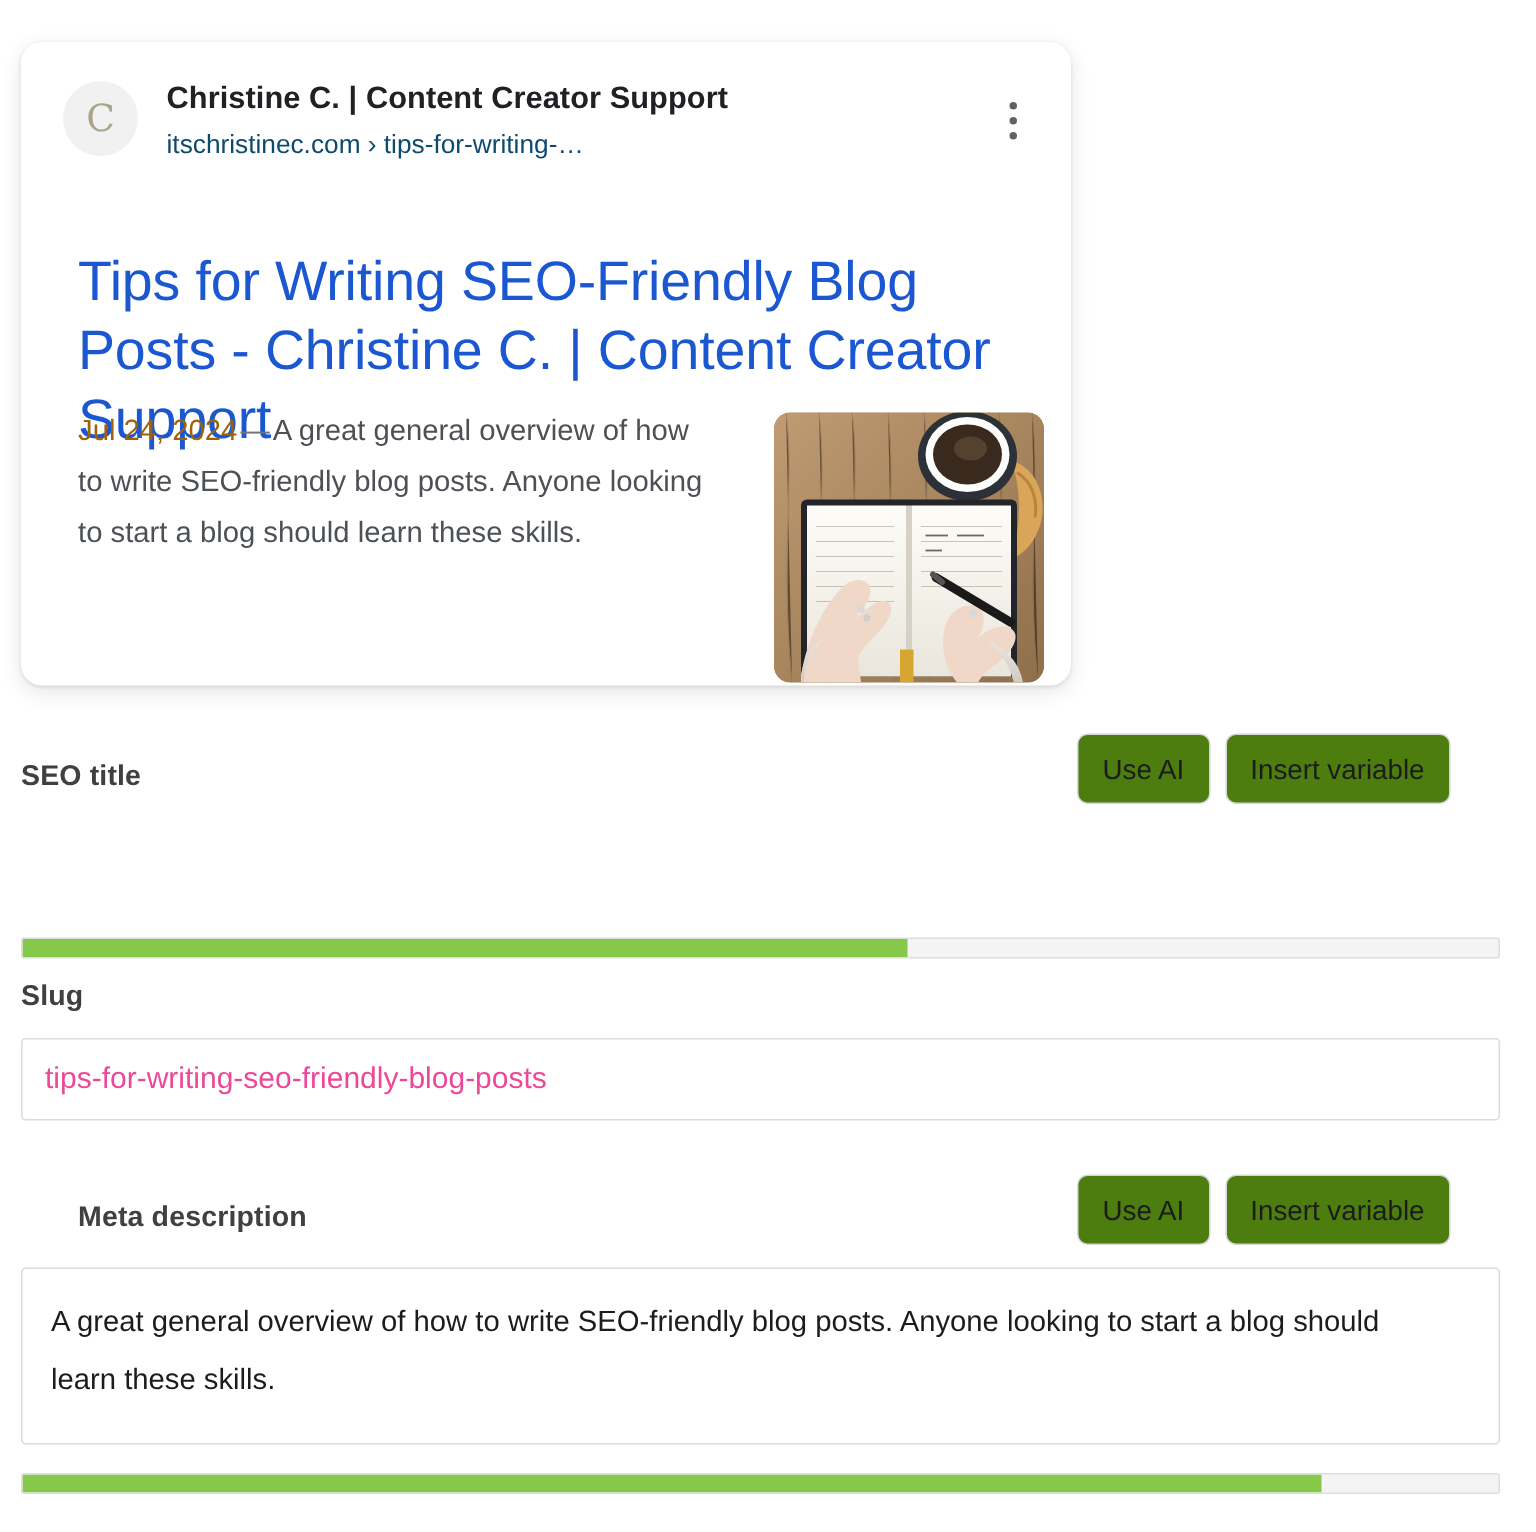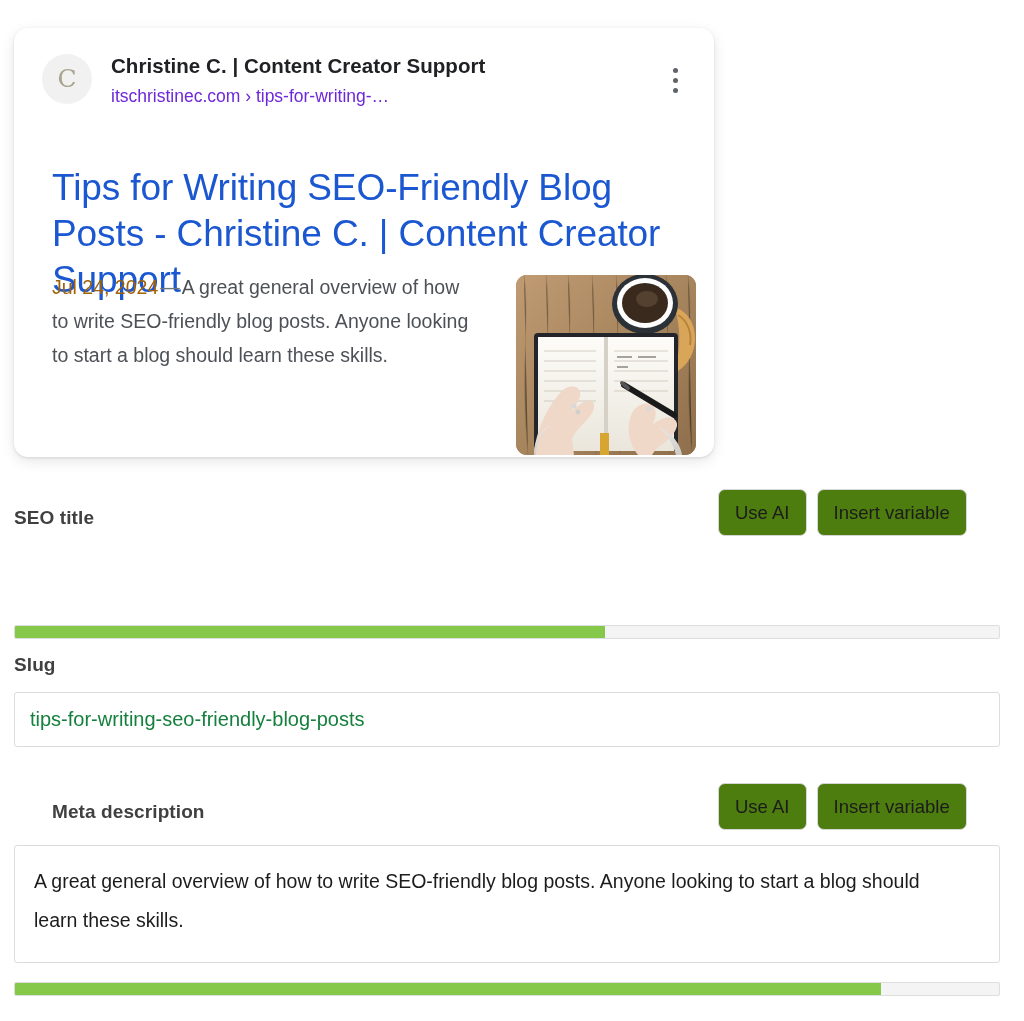--- a/index.html
+++ b/index.html
@@ -72,21 +72,21 @@
     line-height: 27px;
     color: #202124;
     letter-spacing: 0.05px;
     white-space: nowrap;
     font-weight: bold;
   }
 
   .site-url {
     font-size: 17.5px;
     line-height: 24px;
-    color: #6d28d9;
+    color: #0c4a6e;
     margin-top: 5px;
     white-space: nowrap;
   }
 
   .kebab {
     flex: 0 0 auto;
     width: 30px;
     height: 48px;
     display: flex;
     flex-direction: column;
@@ -207,21 +207,21 @@
   }
 
   .text-value {
     position: absolute;
     left: 15px;
     top: 0;
     height: 100%;
     display: flex;
     align-items: center;
     font-size: 20px;
-    color: #15803d;
+    color: #ec4899;
   }
 
   .area-value {
     position: absolute;
     left: 19px;
     right: 52px;
     top: 16px;
     font-size: 19.5px;
     line-height: 39px;
     color: #1c1c1c;

